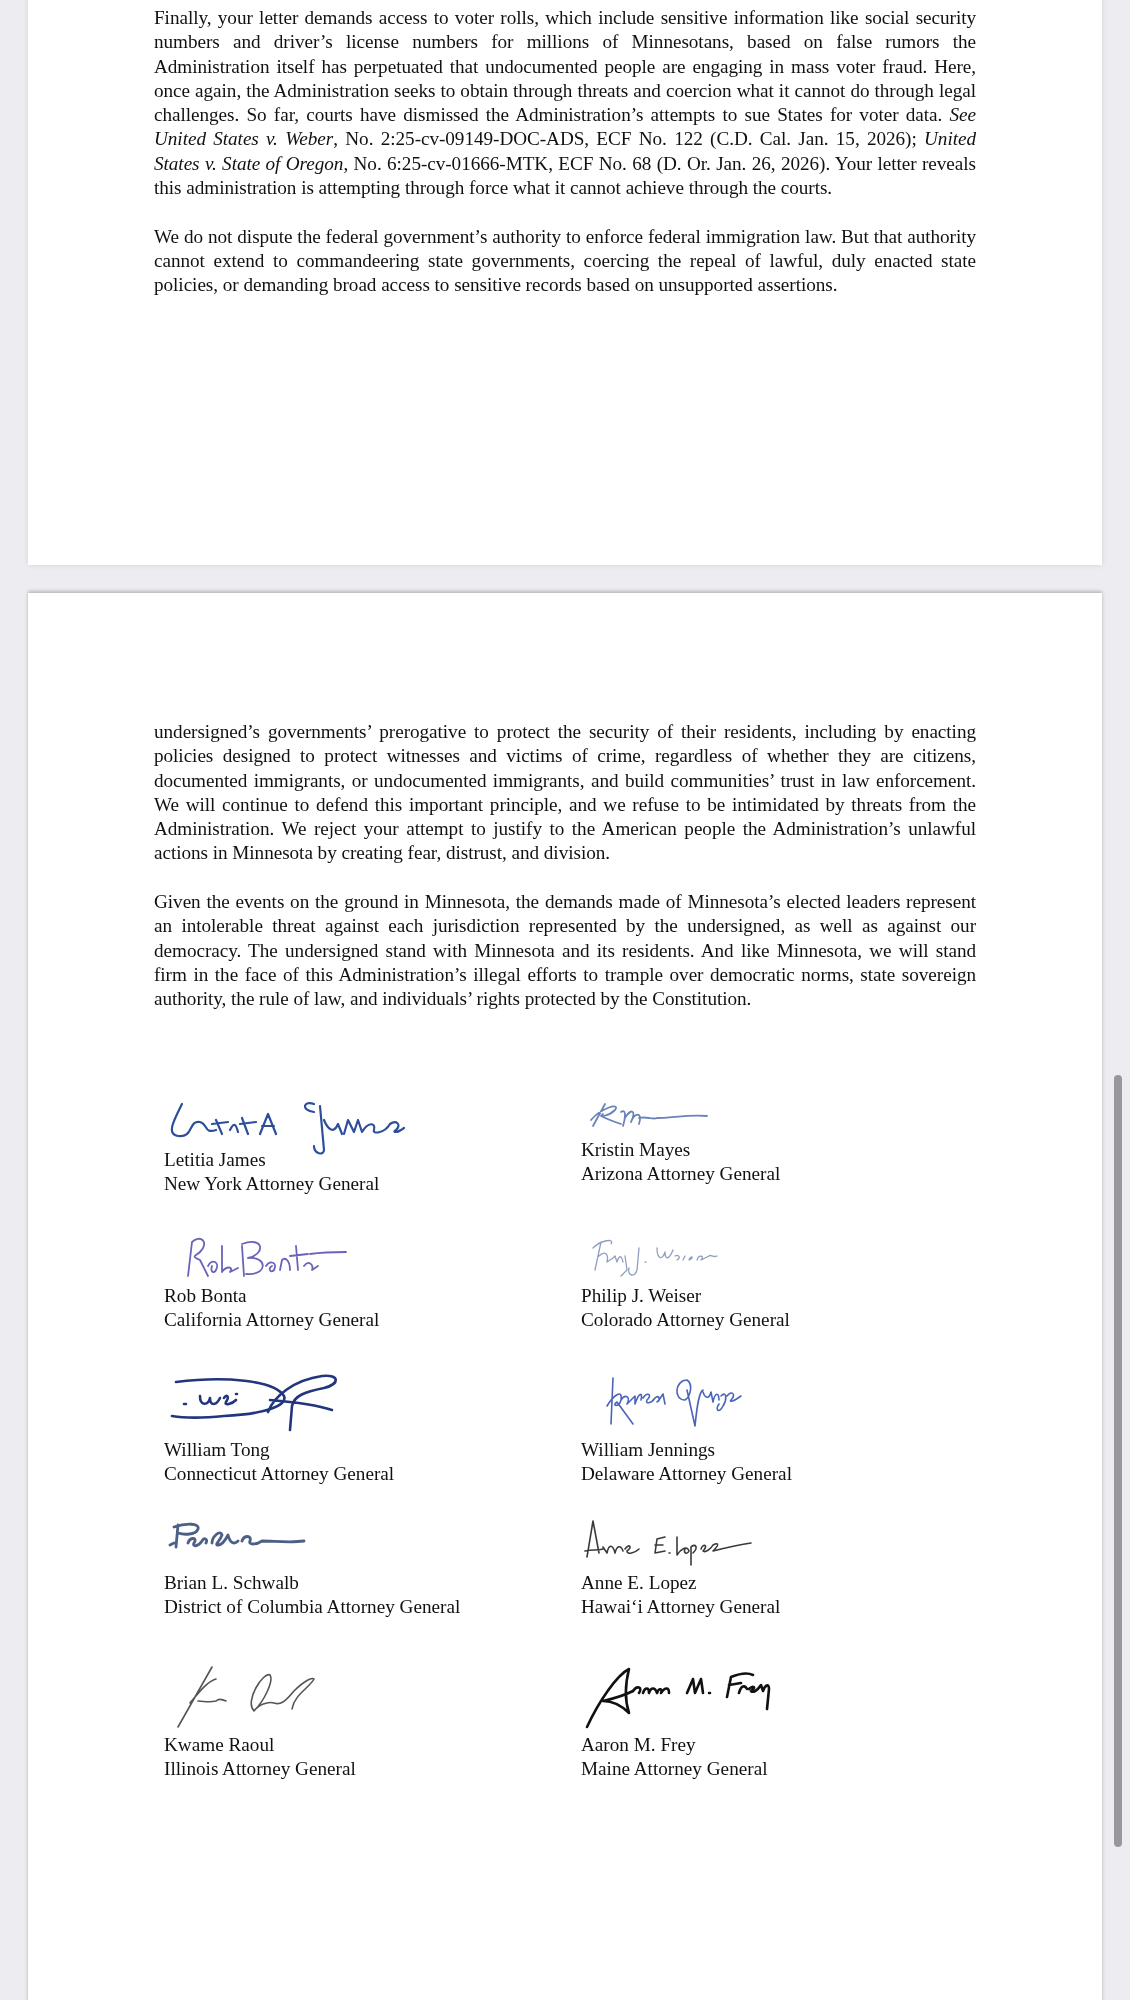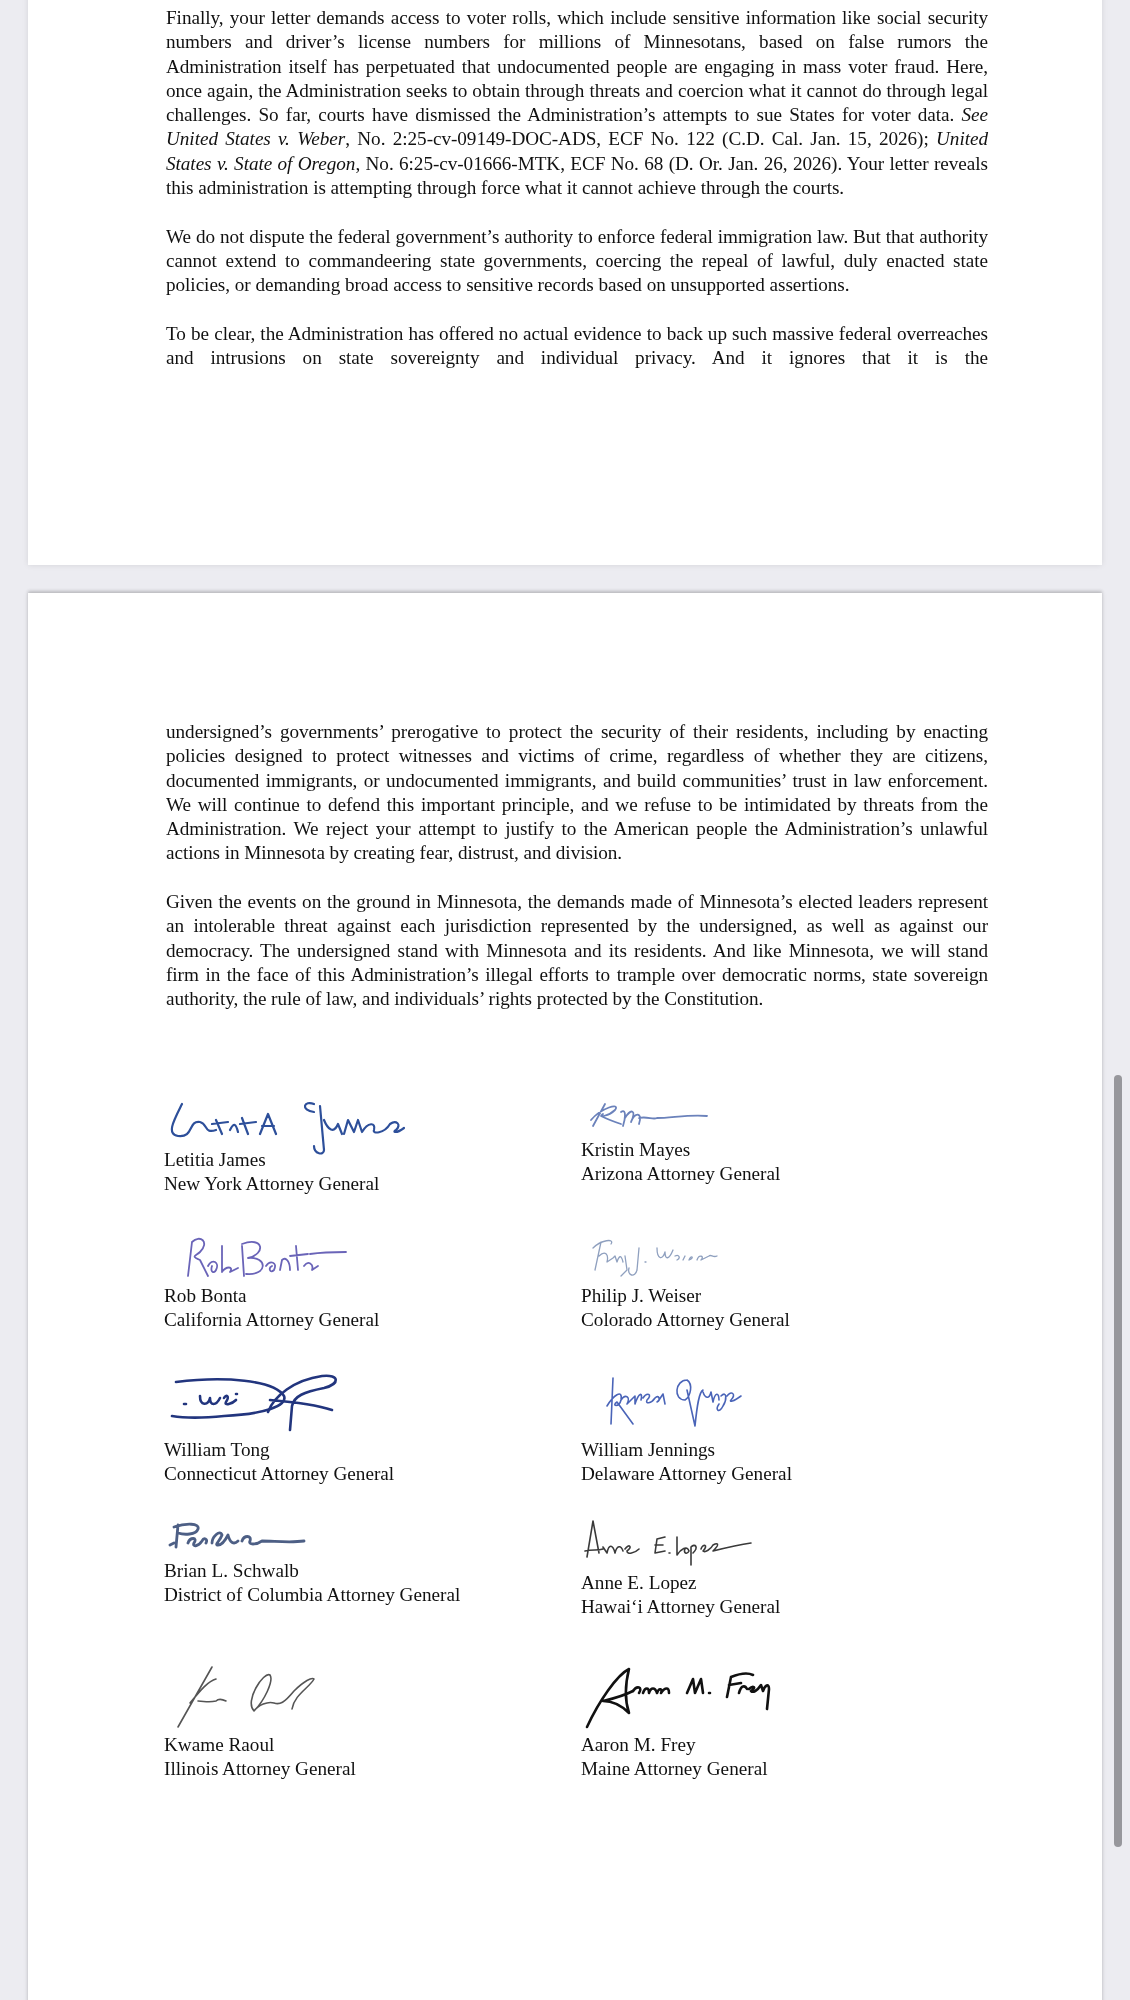--- a/index.html
+++ b/index.html
@@ -26,21 +26,20 @@
   #page2 { top: 593px; height: 1734px; box-shadow: 0 -2px 3px rgba(0,0,0,0.18), 0 0 6px rgba(0,0,0,0.08); }
 
   .text-block {
     position: absolute;
     left: 126px;
     width: 822px;
     font-size: 19.2px;
     line-height: 24.3px;
     text-align: justify;
     letter-spacing: -0.05px;
-    margin-left: 12px;
   }
   .text-block p {
     margin: 0 0 24.3px 0;
   }
   .text-block p.last { margin-bottom: 0; }
   .text-block p.no-last-justify { text-align-last: justify; }
   #page1 .text-block { top: 26px; }
   #page2 .text-block { top: 127px; }
   .text-block em { font-style: italic; }
 
@@ -87,21 +86,20 @@
 </style>
 </head>
 <body>
 
 <div class="page" id="page1">
   <div class="text-block">
     <p>
       <span>Finally, your letter demands access to voter rolls, which include sensitive information like social security numbers and driver’s license numbers for millions of Minnesotans, based on false rumors the Administration itself has perpetuated that undocumented people are engaging in mass voter fraud. Here, once again, the Administration seeks to obtain through threats and coercion what it cannot do through legal challenges. So far, courts have dismissed the Administration’s attempts to sue States for voter data. </span><em>See United States v. Weber</em><span>, No. 2:25-cv-09149-DOC-ADS, ECF No. 122 (C.D. Cal. Jan. 15, 2026); </span><em>United States v. State of Oregon</em><span>, No. 6:25-cv-01666-MTK, ECF No. 68 (D. Or. Jan. 26, 2026). Your letter reveals this administration is attempting through force what it cannot achieve through the courts.</span>
     </p>
     <p>We do not dispute the federal government’s authority to enforce federal immigration law. But that authority cannot extend to commandeering state governments, coercing the repeal of lawful, duly enacted state policies, or demanding broad access to sensitive records based on unsupported assertions.</p>
-    <p class="last no-last-justify">To be clear, the Administration has offered no actual evidence to back up such massive federal overreaches and intrusions on state sovereignty and individual privacy. And it ignores that it is the</p>
   </div>
 </div>
 
 <div class="page" id="page2">
   <div class="text-block">
     <p>undersigned’s governments’ prerogative to protect the security of their residents, including by enacting policies designed to protect witnesses and victims of crime, regardless of whether they are citizens, documented immigrants, or undocumented immigrants, and build communities’ trust in law enforcement. We will continue to defend this important principle, and we refuse to be intimidated by threats from the Administration. We reject your attempt to justify to the American people the Administration’s unlawful actions in Minnesota by creating fear, distrust, and division.</p>
     <p>Given the events on the ground in Minnesota, the demands made of Minnesota’s elected leaders represent an intolerable threat against each jurisdiction represented by the undersigned, as well as against our democracy. The undersigned stand with Minnesota and its residents. And like Minnesota, we will stand firm in the face of this Administration’s illegal efforts to trample over democratic norms, state sovereign authority, the rule of law, and individuals’ rights protected by the Constitution.</p>
   </div>
 
   <div class="sig" style="left:136px; top:497px;">
@@ -183,21 +181,21 @@
     </div>
   </div>
 
   <div class="sig" style="left:136px; top:920px;">
     <svg class="sig-art" style="top:0;" viewBox="0 0 260 80">
       <g fill="none" stroke="#3a4e78" stroke-width="2.8" stroke-linecap="round" stroke-linejoin="round" opacity="0.9">
         <path d="M10 14 C22 10, 36 10, 34 16 C32 22, 20 22, 14 20 M14 12 L12 34 M6 32 L10 30"></path>
         <path d="M24 30 C26 24, 34 24, 30 30 C28 34, 34 34, 38 28 C40 24, 44 26, 42 30 M48 30 C48 24, 56 16, 58 22 C56 28, 50 32, 54 32 C58 32, 62 26, 64 22 C66 30, 70 32, 74 28 M78 28 C80 22, 88 22, 86 28 C84 32, 92 32, 98 28 C110 28, 126 30, 140 28"></path>
       </g>
     </svg>
-    <div class="sig-text" style="top:46px;">
+    <div class="sig-text" style="top:58px;">
       <span class="sig-name">Brian L. Schwalb</span>
       <span class="sig-title">District of Columbia Attorney General</span>
     </div>
   </div>
 
   <div class="sig" style="left:553px; top:920px;">
     <svg class="sig-art" style="top:0;" viewBox="0 0 260 80">
       <g fill="none" stroke="#3a3a3a" stroke-width="1.6" stroke-linecap="round" stroke-linejoin="round">
         <path d="M6 44 L12 8 L18 40 M4 38 C12 36, 16 38, 22 36 M22 34 L26 40 C28 30, 32 32, 34 40 C36 32, 40 32, 42 38 M44 36 C48 30, 52 34, 46 38 C46 42, 54 40, 58 36"></path>
         <path d="M76 26 L74 40 M76 26 L84 24 M74 32 L82 32 M74 40 L84 38 M88 40 L89 40 M96 24 L96 42 C100 36, 106 32, 108 38 C106 42, 102 40, 104 36 M110 34 L110 52 M110 34 C114 30, 118 34, 112 40 M120 36 C122 30, 128 32, 122 38 C124 40, 130 36, 132 32 C136 30, 140 30, 132 38 C140 36, 156 32, 170 30"></path>

